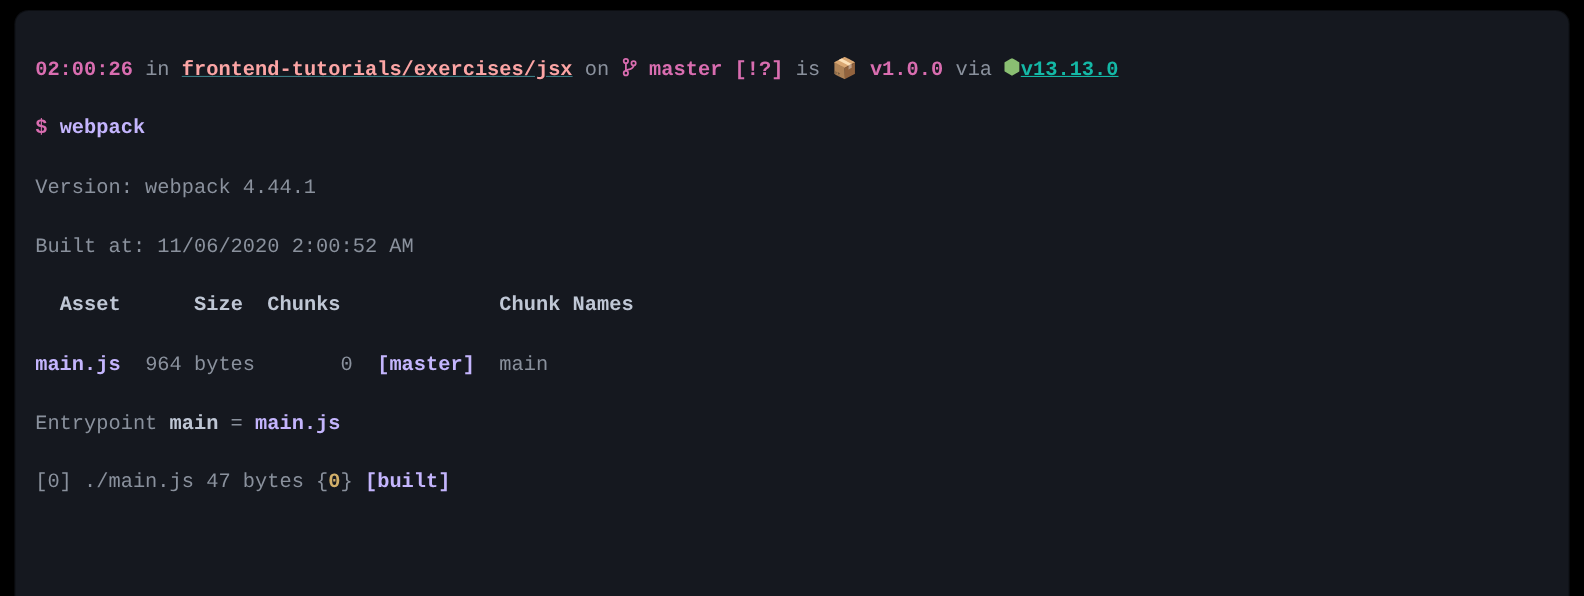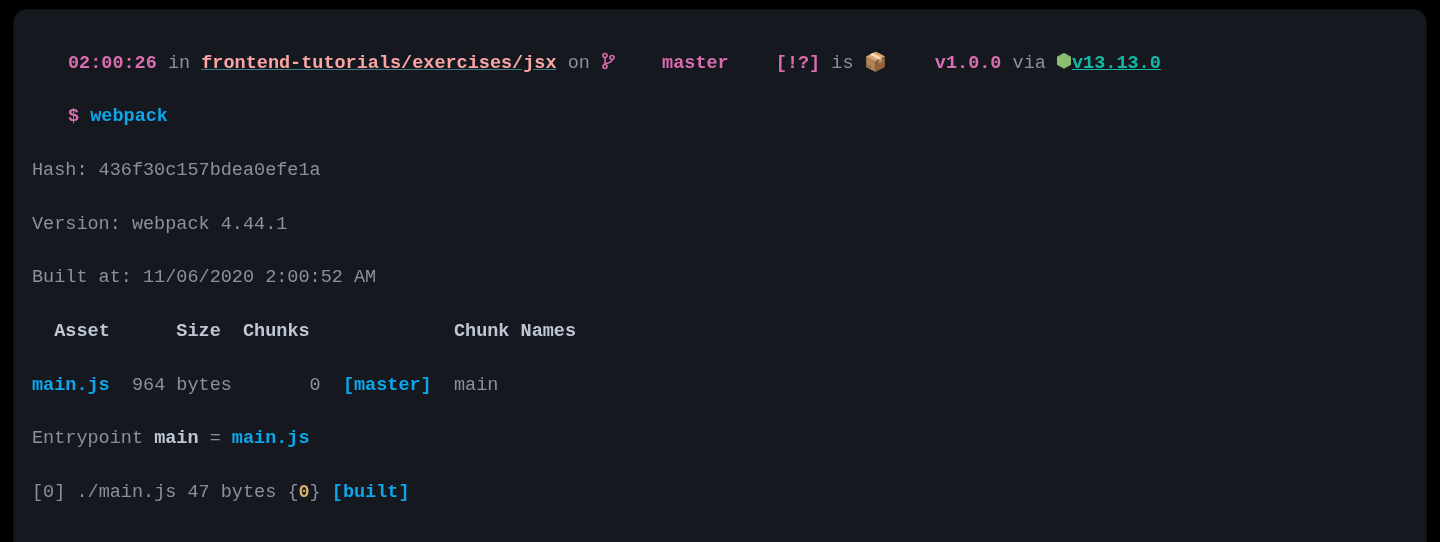--- a/index.html
+++ b/index.html
@@ -17,22 +17,22 @@
     padding: 14px 18px 24px 18px;
     font-family: "SFMono-Regular", Consolas, "Liberation Mono", Menlo, monospace;
     font-size: 18.5px;
     line-height: 1.45;
     color: #8a919d;
     box-sizing: border-box;
     white-space: pre-wrap;
     word-wrap: break-word;
     box-shadow: 0 0 0 1px #0c0e12;
   }
-  .pink       { color: #d96db0; font-weight: 500; margin-left: 36px; }
-  .cyan       { color: #0ea5e9; font-weight: 500; margin-top: 28px; }
+  .pink       { color: #d96db0; font-weight: 500; }
+  .cyan       { color: #c4b5fd; font-weight: 500; margin-top: 28px; }
   .cyan-link  { color: #fca5a5; font-weight: 500; text-decoration: underline; text-decoration-color: #3a7a82; }
   .gray       { color: #8a919d; }
   .green      { color: #14b8a6; text-decoration: underline; }
   .yellow     { color: #d3b06a; }
   .bright     { color: #bfc7d5; font-weight: 500; }
   .pkg-icon   { filter: saturate(0.9); }
   .hex-icon   {
     display:inline-block;
     width:14px;height:16px;
     background:#8abf72;
@@ -56,21 +56,20 @@
 <span class="row"><span class="pink bold">02:00:26</span> <span class="gray">in</span> <span class="cyan-link bold">frontend-tutorials/exercises/jsx</span> <span class="gray">on</span> <span class="git-icon"><svg viewBox="0 0 14 18" width="14" height="18">
           <g stroke="#d96db0" stroke-width="1.6" fill="none">
             <circle cx="4" cy="3.5" r="2"></circle>
             <circle cx="4" cy="14.5" r="2"></circle>
             <circle cx="11" cy="5.5" r="2"></circle>
             <path d="M4 5.5 V12.5"></path>
             <path d="M11 7.5 C11 11 6 11 4 12"></path>
           </g>
         </svg></span> <span class="pink bold">master</span> <span class="pink bold">[!?]</span> <span class="gray">is</span> <span class="pkg-icon">📦</span> <span class="pink bold">v1.0.0</span> <span class="gray">via</span> <span class="hex-icon"></span><span class="green bold">v13.13.0</span></span>
 <span class="row"><span class="pink bold">$</span> <span class="cyan bold">webpack</span></span>
-<span class="row gray">Hash: 436f30c157bdea0efe1a</span>
 <span class="row gray">Version: webpack 4.44.1</span>
 <span class="row gray">Built at: 11/06/2020 2:00:52 AM</span>
 <span class="row">  <span class="bright bold">Asset</span>      <span class="bright bold">Size</span>  <span class="bright bold">Chunks</span>             <span class="bright bold">Chunk Names</span></span>
 <span class="row"><span class="cyan bold">main.js</span>  <span class="gray">964 bytes</span>       <span class="gray">0</span>  <span class="cyan bold">[master]</span>  <span class="gray">main</span></span>
 <span class="row"><span class="gray">Entrypoint </span><span class="bright bold">main</span><span class="gray"> = </span><span class="cyan bold">main.js</span></span>
 <span class="row"><span class="gray">[0] </span><span class="gray">./main.js </span><span class="gray">47 bytes </span><span class="gray">{</span><span class="yellow bold">0</span><span class="gray">}</span><span class="cyan bold"> [built]</span></span>
 
 
 
 </div>

